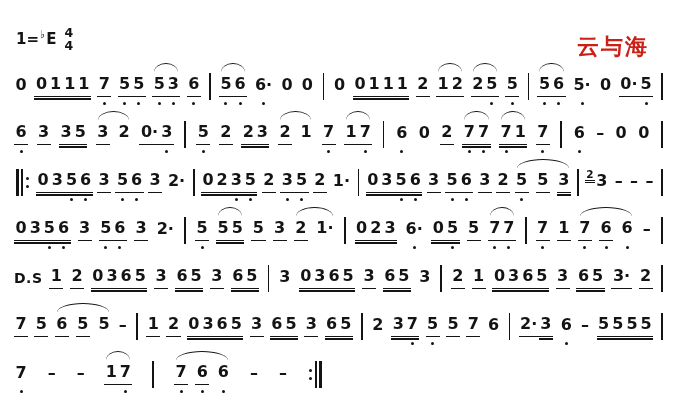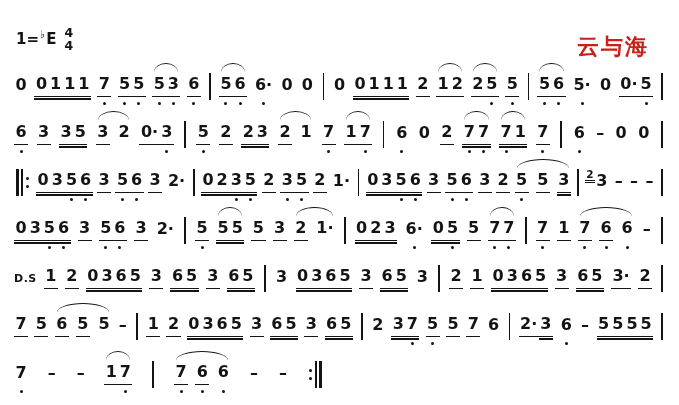--- a/index.html
+++ b/index.html
@@ -21,21 +21,21 @@
   .grp{position:relative;display:inline-flex;align-items:baseline;}
   .grp.sp{gap:7px;}
   .grp.arc::before{
     content:"";position:absolute;top:-12px;left:2px;right:2px;height:9px;
     border-top:1.8px solid #141414;border-radius:50% 50% 0 0 / 95% 95% 0 0;
   }
   .note{position:relative;display:inline-block;font-size:16px;font-weight:700;line-height:1.15;padding:0 1.5px 2px 1.5px;}
   .note.u1,.note.u2{border-bottom:1.7px solid #141414;}
   .note .l2{position:absolute;left:0;right:0;bottom:-4px;height:1.7px;background:#141414;}
   .note .ld{position:absolute;left:50%;margin-left:-1.5px;bottom:-9px;width:3px;height:3px;border-radius:50%;background:#141414;}
-  .mark{font-weight:700;font-size:11px;letter-spacing:0.5px;}
+  .mark{font-weight:700;font-size:14px;letter-spacing:0.5px;}
   .grace{font-weight:700;font-size:10.5px;position:relative;top:-7px;padding:0 1px;border-bottom:3px double #141414;margin-right:-4px;}
   .bar{display:inline-flex;align-items:center;height:27px;margin:0 2px;}
   .bar.s{width:1.6px;background:#141414;}
   .bar i{display:block;}
   .bar .thick{width:3.2px;height:27px;background:#141414;}
   .bar .thin{width:1.6px;height:27px;background:#141414;margin:0 2px;}
   .bar .dots{display:flex;flex-direction:column;gap:5px;margin:0 1px;}
   .bar .dots b{width:3px;height:3px;border-radius:50%;background:#141414;}
 </style>
 </head>

